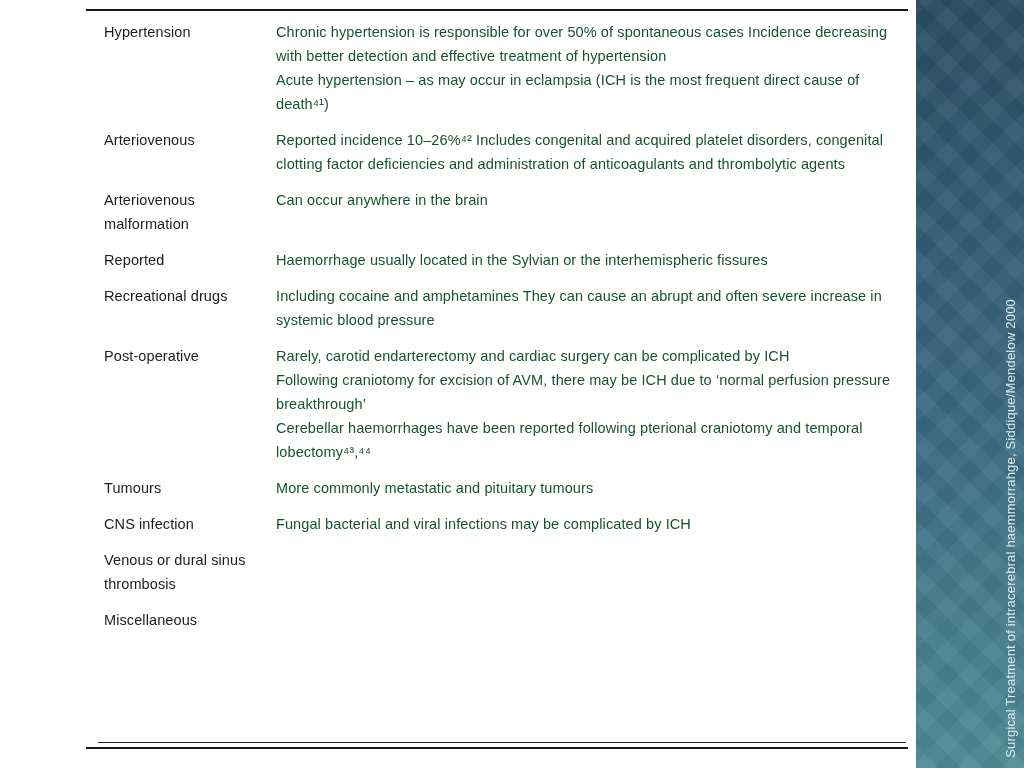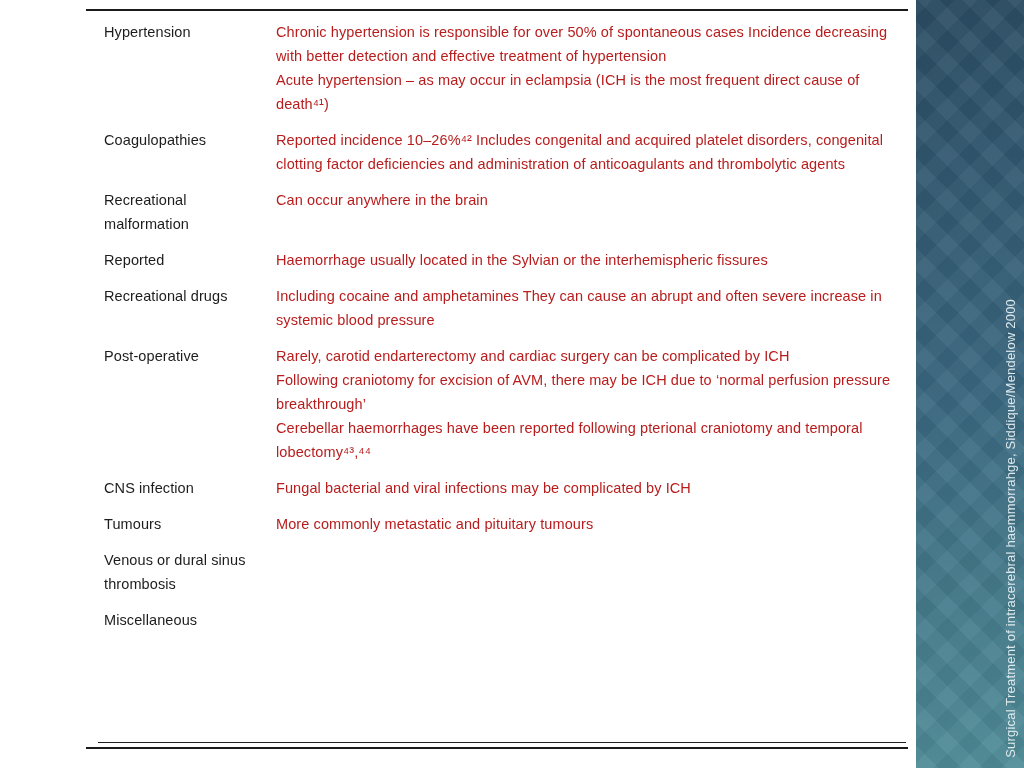--- a/index.html
+++ b/index.html
@@ -50,21 +50,21 @@
   .t-label {
     font-size: 14.5px;
     line-height: 24px;
     color: #1c1c1c;
     letter-spacing: 0.1px;
     padding-right: 10px;
   }
   .t-desc {
     font-size: 14.5px;
     line-height: 24px;
-    color: #b91c1c;
+    color: #14532d;
     letter-spacing: 0.1px;
     white-space: pre-line;
   }
 
   
   .sidebar {
     position: absolute;
     right: 0; top: 0;
     width: 108px; height: 768px;
     background:
@@ -94,26 +94,26 @@
 
     <div class="rows">
 
       <div class="t-row">
         <div class="t-label">Hypertension</div>
         <div class="t-desc">Chronic hypertension is responsible for over 50% of spontaneous cases  Incidence decreasing with better detection and effective treatment of hypertension
 Acute hypertension – as may occur in eclampsia (ICH is the most frequent direct cause of death⁴¹)</div>
       </div>
 
       <div class="t-row">
-        <div class="t-label">Coagulopathies</div>
+        <div class="t-label">Arteriovenous</div>
         <div class="t-desc">Reported incidence 10–26%⁴²  Includes congenital and acquired platelet disorders, congenital clotting factor deficiencies and administration of anticoagulants and thrombolytic agents</div>
       </div>
 
       <div class="t-row">
-        <div class="t-label">Recreational malformation</div>
+        <div class="t-label">Arteriovenous malformation</div>
         <div class="t-desc">Can occur anywhere in the brain</div>
       </div>
 
       <div class="t-row">
         <div class="t-label">Reported</div>
         <div class="t-desc">Haemorrhage usually located in the Sylvian or the interhemispheric fissures</div>
       </div>
 
 
       <div class="t-row">
@@ -122,27 +122,27 @@
       </div>
 
       <div class="t-row">
         <div class="t-label">Post-operative</div>
         <div class="t-desc">Rarely, carotid endarterectomy and cardiac surgery can be complicated by ICH
 Following craniotomy for excision of AVM, there may be ICH due to ‘normal perfusion pressure breakthrough’
 Cerebellar haemorrhages have been reported following pterional craniotomy and temporal lobectomy⁴³,⁴⁴</div>
       </div>
 
       <div class="t-row">
-        <div class="t-label">CNS infection</div>
-        <div class="t-desc">Fungal bacterial and viral infections may be complicated by ICH</div>
+        <div class="t-label">Tumours</div>
+        <div class="t-desc">More commonly metastatic and pituitary tumours</div>
       </div>
 
       <div class="t-row">
-        <div class="t-label">Tumours</div>
-        <div class="t-desc">More commonly metastatic and pituitary tumours</div>
+        <div class="t-label">CNS infection</div>
+        <div class="t-desc">Fungal bacterial and viral infections may be complicated by ICH</div>
       </div>
 
       <div class="t-row">
         <div class="t-label">Venous or dural sinus thrombosis</div>
       </div>
 
       <div class="t-row">
         <div class="t-label">Miscellaneous</div>
       </div>
 

